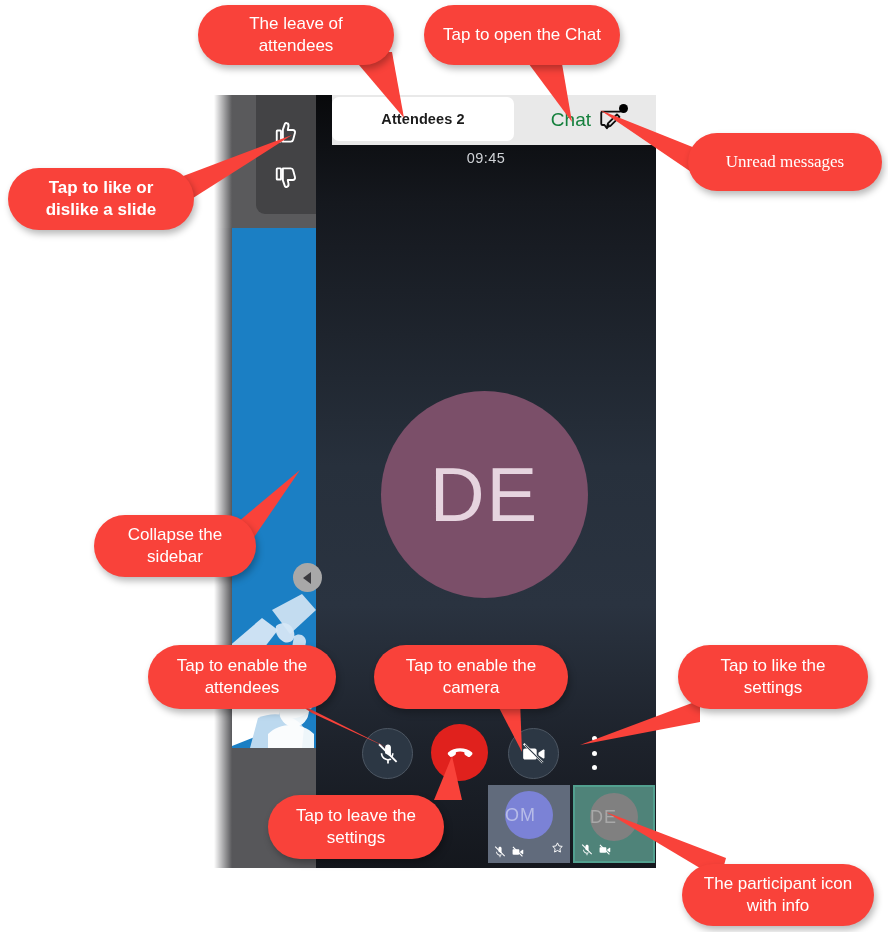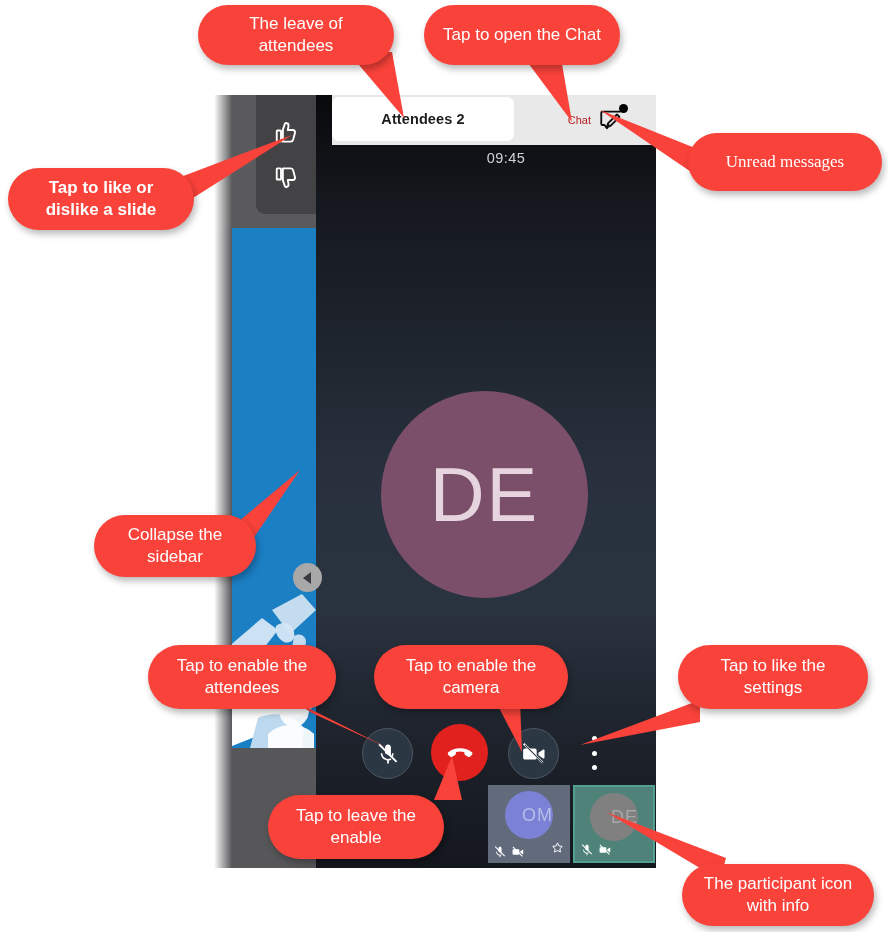--- a/index.html
+++ b/index.html
@@ -82,30 +82,30 @@
     width:182px; height:44px;
     background:#ffffff;
     border-radius:7px;
     display:flex; align-items:center; justify-content:center;
   }
   #attendees-label { font-size:14.5px; font-weight:bold; color:#1c1c1c; letter-spacing:0.1px; }
   #chat-group {
     position:absolute; right:48px; top:0; height:50px;
     display:flex; align-items:center; gap:7px;
   }
-  #chat-label { font-size:11px; color:#b91c1c; }
+  #chat-label { font-size:19px; color:#15803d; }
   #chat-icon-wrap { position:relative; width:26px; height:26px; }
   #unread-dot {
     position:absolute; right:-4px; top:-3px;
     width:9px; height:9px; border-radius:50%; background:#000;
   }
 
   #clock {
     position:absolute; top:55px; left:0; width:340px;
-    text-align:center; color:#cfd2d6; font-size:14.5px; letter-spacing:0.4px;margin-left:20px;
+    text-align:center; color:#cfd2d6; font-size:14.5px; letter-spacing:0.4px;
   }
 
   
   #big-avatar {
     position:absolute; left:65px; top:296px;
     width:207px; height:207px; border-radius:50%;
     background:#7b4f69;
     display:flex; align-items:center; justify-content:center;
   }
   #big-avatar-initials {
@@ -136,21 +136,21 @@
     position:absolute; left:172px; top:690px;
     width:168px; height:78px;
     display:flex; gap:3px;
   }
   .thumb { position:relative; width:82px; height:78px; overflow:hidden; }
   #thumb-om { background:#616b7c; }
   #thumb-de { background:#4f8379; border:2px solid #52a08f; box-sizing:border-box; }
   .thumb-avatar {
     position:absolute; left:50%; top:30px; transform:translate(-50%,-50%);
     width:48px; height:48px; border-radius:50%;
-    display:flex; align-items:center; justify-content:flex-end;
+    display:flex; align-items:center; justify-content:flex-start;
     font-size:18px; letter-spacing:1px;
   }
   #thumb-om-avatar { background:#7b82d6; color:#b7bce8; }
   #thumb-de-avatar { background:#808080; color:#a8a8a8; }
   .thumb-icons { position:absolute; left:5px; bottom:4px; display:flex; gap:4px; align-items:center; }
   .thumb-star { position:absolute; right:6px; bottom:5px; }
 
   
   .callout {
     position:absolute;
@@ -370,20 +370,20 @@
 
   <div class="callout" style="left:374px;top:645px;width:194px;height:64px;">
     <span>Tap to enable the camera</span>
   </div>
 
   <div class="callout" style="left:678px;top:645px;width:190px;height:64px;">
     <span>Tap to like the settings</span>
   </div>
 
   <div class="callout" style="left:268px;top:795px;width:176px;height:64px;">
-    <span>Tap to leave the enable</span>
+    <span>Tap to leave the settings</span>
   </div>
 
   <div class="callout" style="left:682px;top:864px;width:192px;height:62px;">
     <span>The participant icon with info</span>
   </div>
 
 </div>
 
 </body></html>

